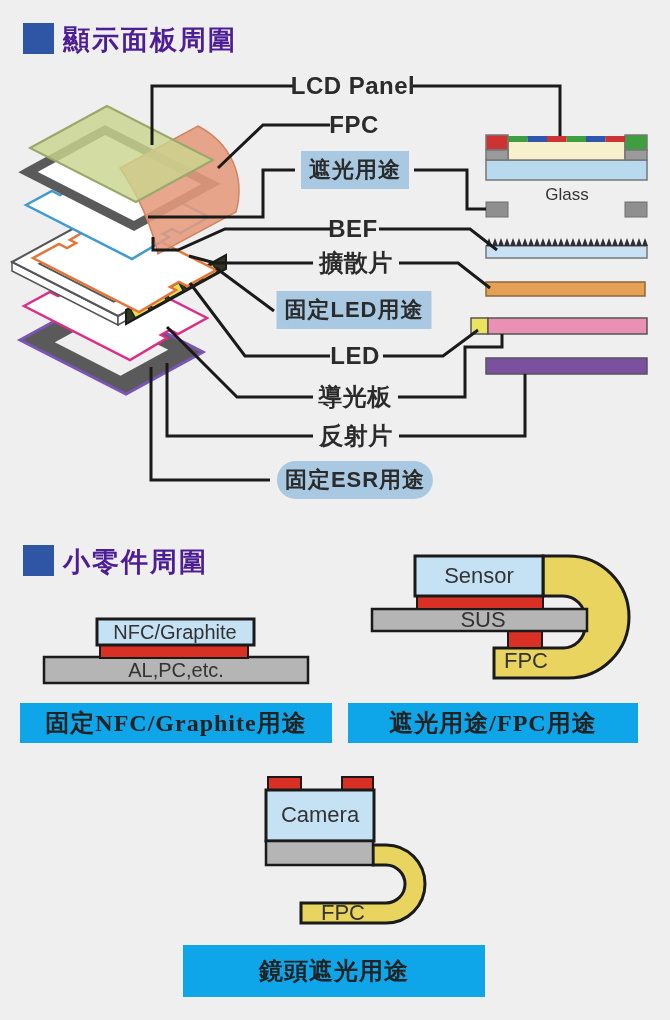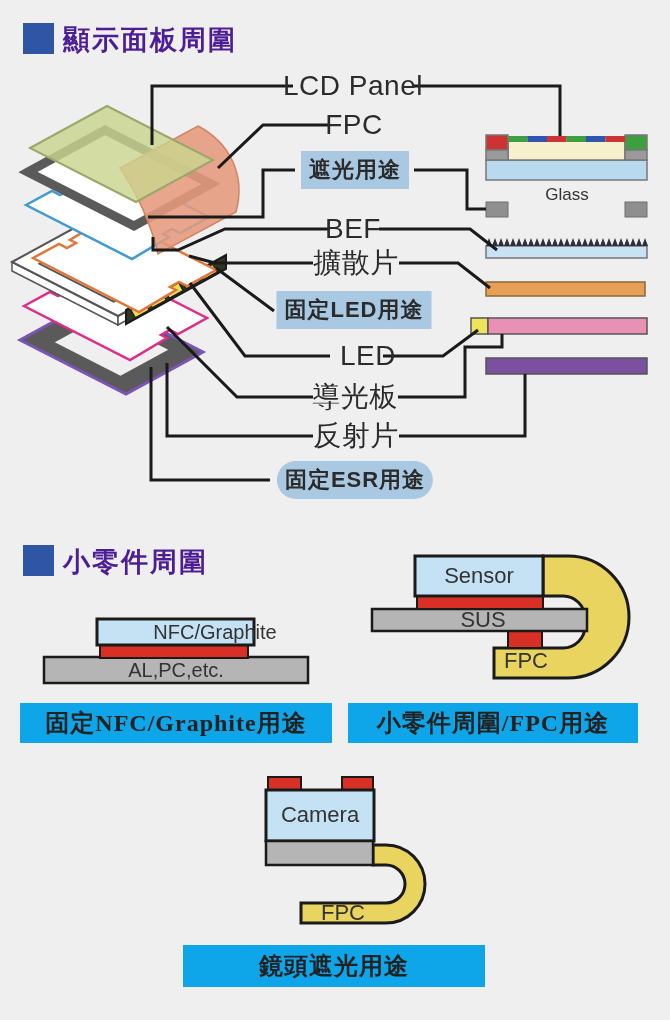--- a/index.html
+++ b/index.html
@@ -1,20 +1,20 @@
 <!DOCTYPE html>
 <html><head>
 <meta charset="utf-8">
 <style>
   html,body{margin:0;padding:0;}
   body{font-family:"Liberation Sans","DejaVu Sans",sans-serif;}
   #stage{position:relative;width:670px;height:1020px;background:#efefef;overflow:hidden;}
   #art{position:absolute;left:0;top:0;z-index:1;}
   .txt{position:absolute;z-index:2;transform:translate(-50%,-50%);white-space:nowrap;color:#2b2b2b;}
-  .lbl{font-size:28px;font-weight:400;letter-spacing:.5px;}
+  .lbl{font-size:24px;font-weight:700;letter-spacing:.5px;}
   .hlbl{font-size:22px;font-weight:bold;background:#a9c9e2;padding:4px 8px;letter-spacing:1px;}
   .dlab{font-weight:normal;color:#333;}
   .caption{position:absolute;z-index:2;background:#0ea5e9;display:flex;align-items:center;justify-content:center;
            font-size:24px;font-weight:bold;color:#222;letter-spacing:1px;font-family:Liberation Serif, serif;}
   .sec-title{position:absolute;z-index:2;font-size:27px;font-weight:bold;color:#4c1d95;letter-spacing:2px;}
   .sec-square{position:absolute;z-index:2;width:31px;height:31px;background:#2e56a4;}
 </style>
 </head>
 <body>
 
@@ -140,36 +140,36 @@
 
   <div class="sec-square" style="left:23px;top:23px;"></div>
   <div class="sec-title" style="left:63px;top:22px;">顯示面板周圍</div>
 
   <div class="txt lbl" style="left:353px;top:86px;">LCD Panel</div>
   <div class="txt lbl" style="left:354px;top:125px;">FPC</div>
   <div class="txt hlbl" style="left:355px;top:170px;">遮光用途</div>
   <div class="txt lbl" style="left:353px;top:229px;">BEF</div>
   <div class="txt lbl" style="left:356px;top:263px;">擴散片</div>
   <div class="txt hlbl" style="left:354px;top:310px;">固定LED用途</div>
-  <div class="txt lbl" style="left:368px;top:356px;">LED</div>
+  <div class="txt lbl" style="left:355px;top:356px;">LED</div>
   <div class="txt lbl" style="left:355px;top:397px;">導光板</div>
   <div class="txt lbl" style="left:356px;top:436px;">反射片</div>
   <div class="txt hlbl" style="left:355px;top:480px;border-radius:19px;">固定ESR用途</div>
 
   <div class="txt dlab" style="left:567px;top:170px;font-size:17px;margin-top:25px;">Glass</div>
 
   <div class="sec-square" style="left:23px;top:545px;"></div>
   <div class="sec-title" style="left:63px;top:544px;">小零件周圍</div>
 
-  <div class="txt dlab" style="left:175px;top:632px;font-size:20px;margin-left:40px;">NFC/Graphite</div>
+  <div class="txt dlab" style="left:175px;top:632px;font-size:20px;">NFC/Graphite</div>
   <div class="txt dlab" style="left:176px;top:670px;font-size:20px;text-align:center;">AL,PC,etc.</div>
   <div class="caption" style="left:20px;top:703px;width:312px;height:40px;">固定NFC/Graphite用途</div>
 
   <div class="txt dlab" style="left:479px;top:576px;font-size:22px;">Sensor</div>
   <div class="txt dlab" style="left:483px;top:620px;font-size:22px;">SUS</div>
   <div class="txt dlab" style="left:526px;top:661px;font-size:22px;">FPC</div>
-  <div class="caption" style="left:348px;top:703px;width:290px;height:40px;">小零件周圍/FPC用途</div>
+  <div class="caption" style="left:348px;top:703px;width:290px;height:40px;">遮光用途/FPC用途</div>
 
   <div class="txt dlab" style="left:320px;top:815px;font-size:22px;">Camera</div>
   <div class="txt dlab" style="left:343px;top:913px;font-size:22px;">FPC</div>
-  <div class="caption" style="left:183px;top:945px;width:302px;height:42px;">鏡頭遮光用途</div>
+  <div class="caption" style="left:183px;top:945px;width:302px;height:52px;">鏡頭遮光用途</div>
 
 </div>
 
 </body></html>

